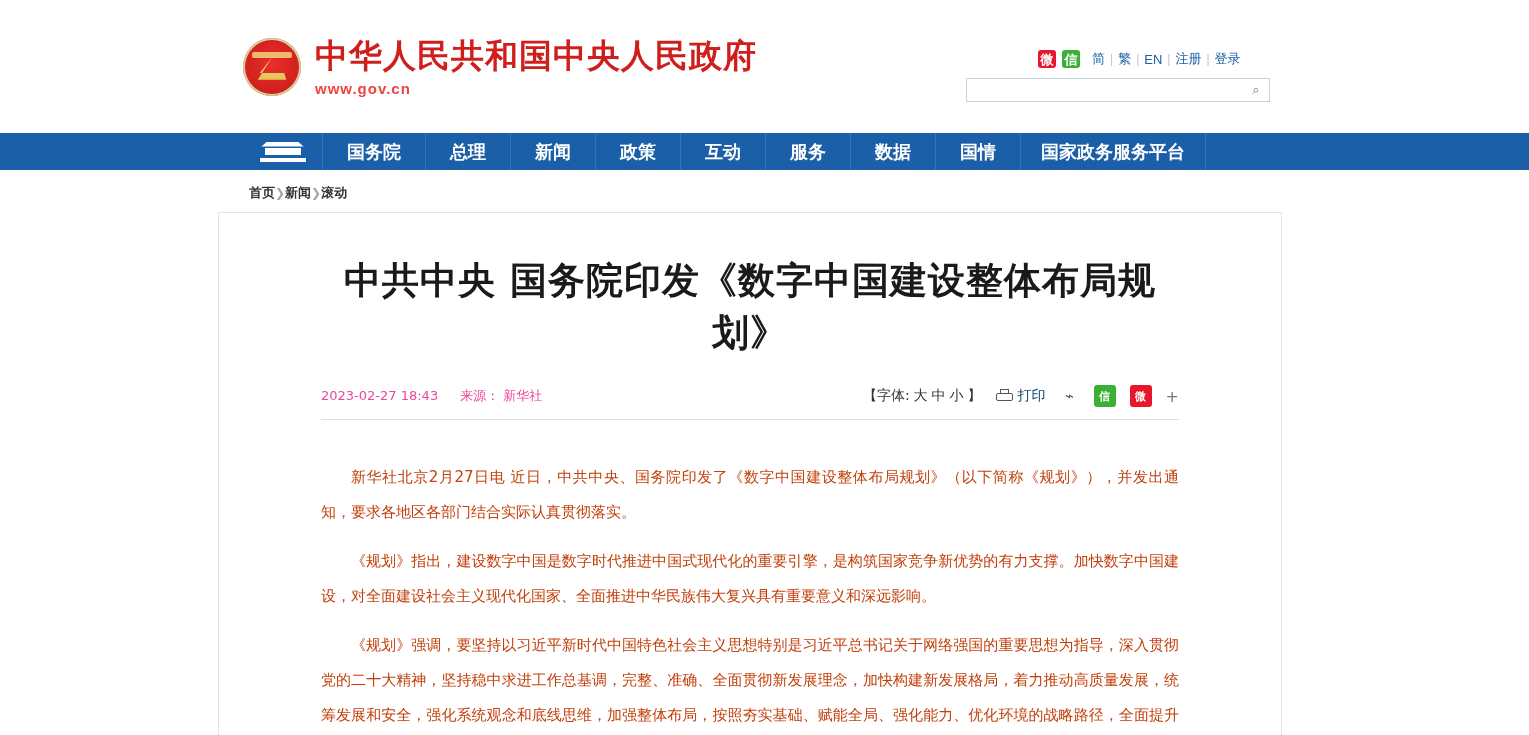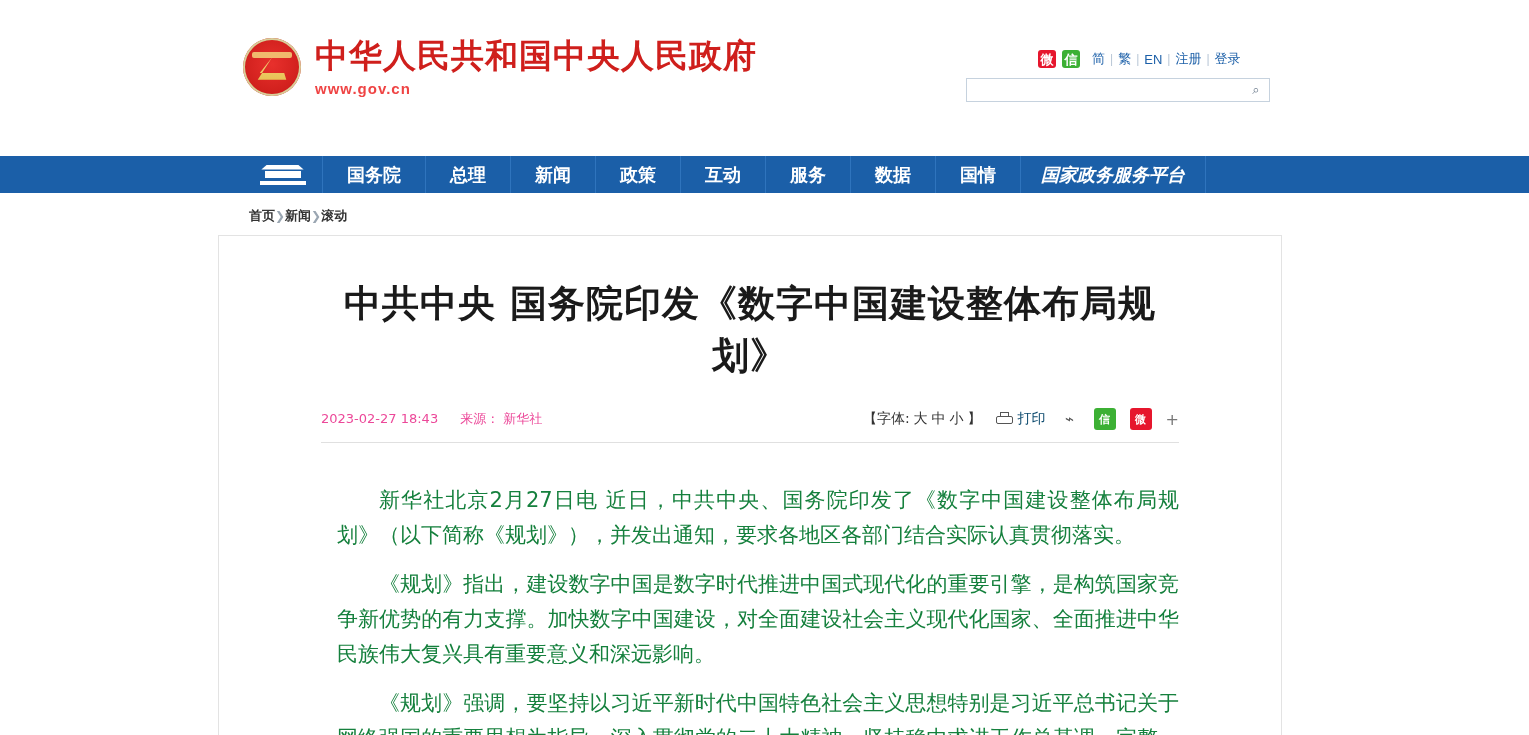--- a/index.html
+++ b/index.html
@@ -142,21 +142,21 @@
 
   
   .navbar {
     height: 37px;
     background: #1b5fa8;
     display: flex;
     align-items: stretch;
     padding-left: 243px;
     border-bottom: 1px solid #14declared;
   }
-  .navbar { border-bottom: none; margin-top: 23px; }
+  .navbar { border-bottom: none; }
   .nav-home {
     width: 80px;
     display: flex; align-items: center; justify-content: center;
     border-right: 1px solid #2f74bd;
   }
   .tiananmen {
     width: 48px; height: 20px;
     position: relative;
   }
   .tiananmen .roof {
@@ -179,21 +179,21 @@
     padding: 0 24px;
     display: flex; align-items: center; justify-content: center;
     color: #ffffff;
     font-size: 18px;
     font-weight: bold;
     border-right: 1px solid #2f74bd;
     cursor: pointer;
     white-space: nowrap;
     font-family: "DejaVu Sans", "Liberation Sans", sans-serif;
   }
-  .nav-item.wide { padding: 0 20px; font-style: italic; }
+  .nav-item.wide { padding: 0 20px; }
 
   
   .page {
     position: relative;
     background: #ffffff;
   }
   .breadcrumb {
     padding: 14px 0 10px 249px;
     font-size: 13px;
     color: #4a4a4a;
@@ -287,24 +287,24 @@
         align-items: center; justify-content: center; color: #fff;
         font-size: 11px; font-weight: bold; cursor: pointer; }
   .sq.wechat { background: #3cb034; }
   .sq.weibo  { background: #e6162d; }
   .plus { color: #777; font-size: 16px; cursor: pointer; }
 
   .article-body {
     padding-top: 40px;
   }
   .article-body p {
-    margin: 0 0 14px 16px;
-    font-size: 21px;
+    margin: 0 0 14px 0;
+    font-size: 15px;
     line-height: 35px;
-    color: #15803d;
+    color: #c2410c;
     text-indent: 2em;
     text-align: justify;
     font-family: "DejaVu Sans", "Liberation Sans", sans-serif;
   }
 
   
   .gutter-right {
     position: absolute;
     left: 1316px; top: 0; width: 1px; height: 100%;
     background: transparent;

